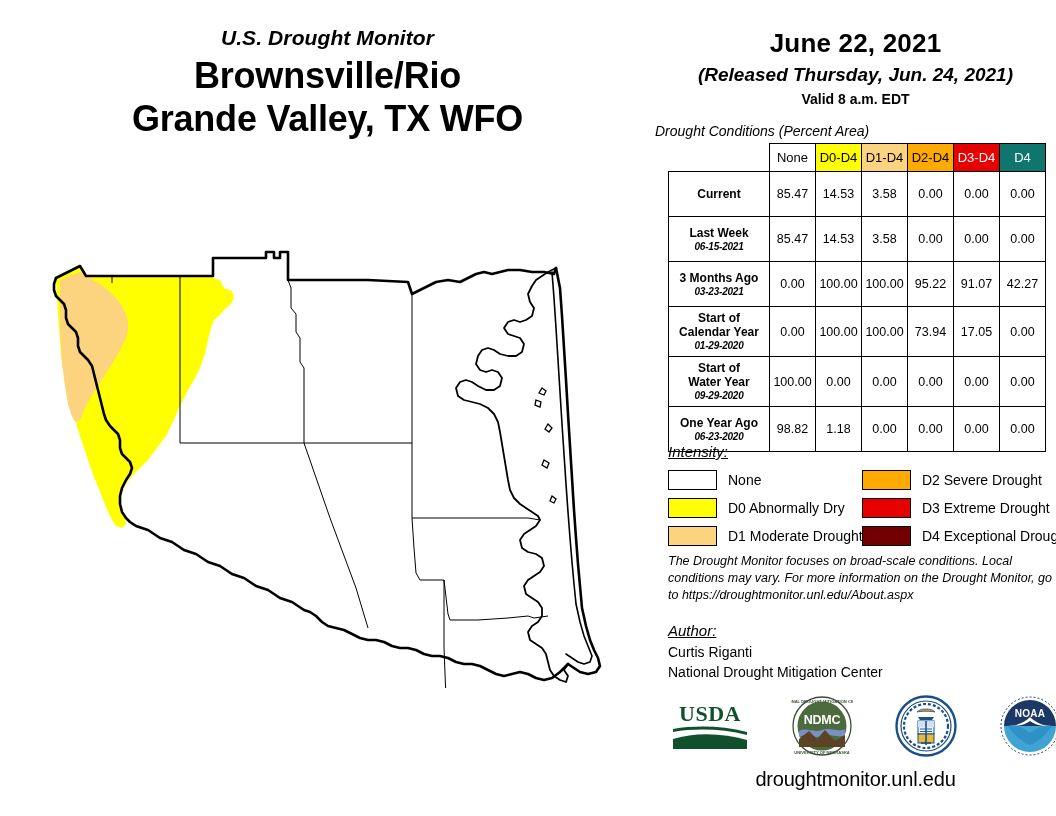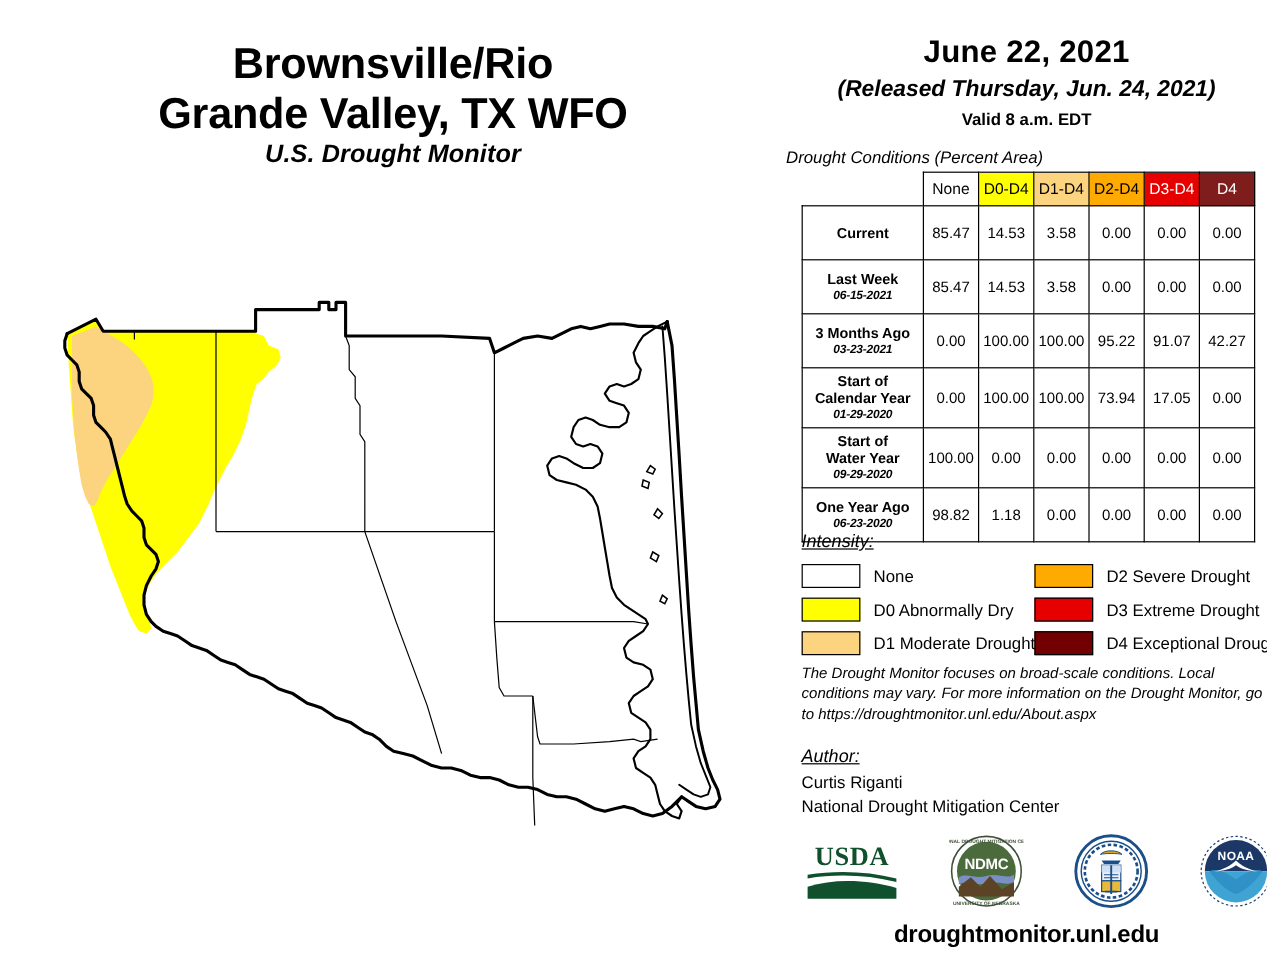--- a/index.html
+++ b/index.html
@@ -59,33 +59,33 @@
               font-size:12.5px;font-style:italic;line-height:1.35;}
   #author-block{position:absolute;left:13px;top:622px;width:390px;}
   #author-title{font-size:15px;font-style:italic;text-decoration:underline;margin-bottom:4px;}
   #author-block .an{font-size:14px;line-height:1.42;}
 
   
   #logos{position:absolute;left:10px;top:690px;width:390px;height:76px;
          display:flex;align-items:center;justify-content:space-between;padding:0 6px;}
   .logo{flex:0 0 auto;}
   #site-url{position:absolute;left:0;top:768px;width:401px;text-align:center;
-            font-size:20px;font-weight:bold;letter-spacing:-.2px;}
+            font-size:20px;font-weight:normal;letter-spacing:-.2px;}
 </style>
 </head>
 <body>
 
 <div id="page">
 
   <div id="title-block">
+    <div id="title-small">U.S. Drought Monitor</div>
     <div id="title-main">
       <span class="l1">Brownsville/Rio</span>
       <span class="l2">Grande Valley, TX WFO</span>
     </div>
-    <div id="title-small">U.S. Drought Monitor</div>
   </div>
 
   <div id="map-wrap">
     <svg id="map-svg" viewBox="0 0 648 460" xmlns="http://www.w3.org/2000/svg">
 
       <path fill="#ffff00" stroke="none" d="M 48,50 L 72,38 L 78,48 L 205,48 L 205,50 L 212,52 L 216,60
                L 224,63 L 226,70 L 223,76 L 216,82 L 211,88 L 206,92
                L 203,100 L 200,112 L 197,126 L 192,140 L 186,152
                L 180,162 L 175,172 L 170,182 L 166,192 L 162,200
                L 158,208 L 152,216 L 146,224 L 140,232 L 132,240
@@ -212,21 +212,21 @@
           <col class="num">
       </colgroup>
       <thead>
         <tr>
           <th class="corner"></th>
         <th style="background: rgb(255, 255, 255); color: rgb(0, 0, 0);">None</th>
             <th style="background: rgb(255, 255, 0); color: rgb(0, 0, 0);">D0-D4</th>
             <th style="background: rgb(252, 211, 127); color: rgb(0, 0, 0);">D1-D4</th>
             <th style="background: rgb(255, 170, 0); color: rgb(0, 0, 0);">D2-D4</th>
             <th style="background: rgb(230, 0, 0); color: rgb(255, 255, 255);">D3-D4</th>
-            <th style="background: #7f1d1d; color: rgb(255, 255, 255);">D4</th>
+            <th style="background: #0f766e; color: rgb(255, 255, 255);">D4</th>
           </tr>
       </thead>
       <tbody>
           <tr>
             <td class="rowlab">Current</td>
             <td>85.47</td>
             <td>14.53</td>
             <td>3.58</td>
             <td>0.00</td>
             <td>0.00</td>

